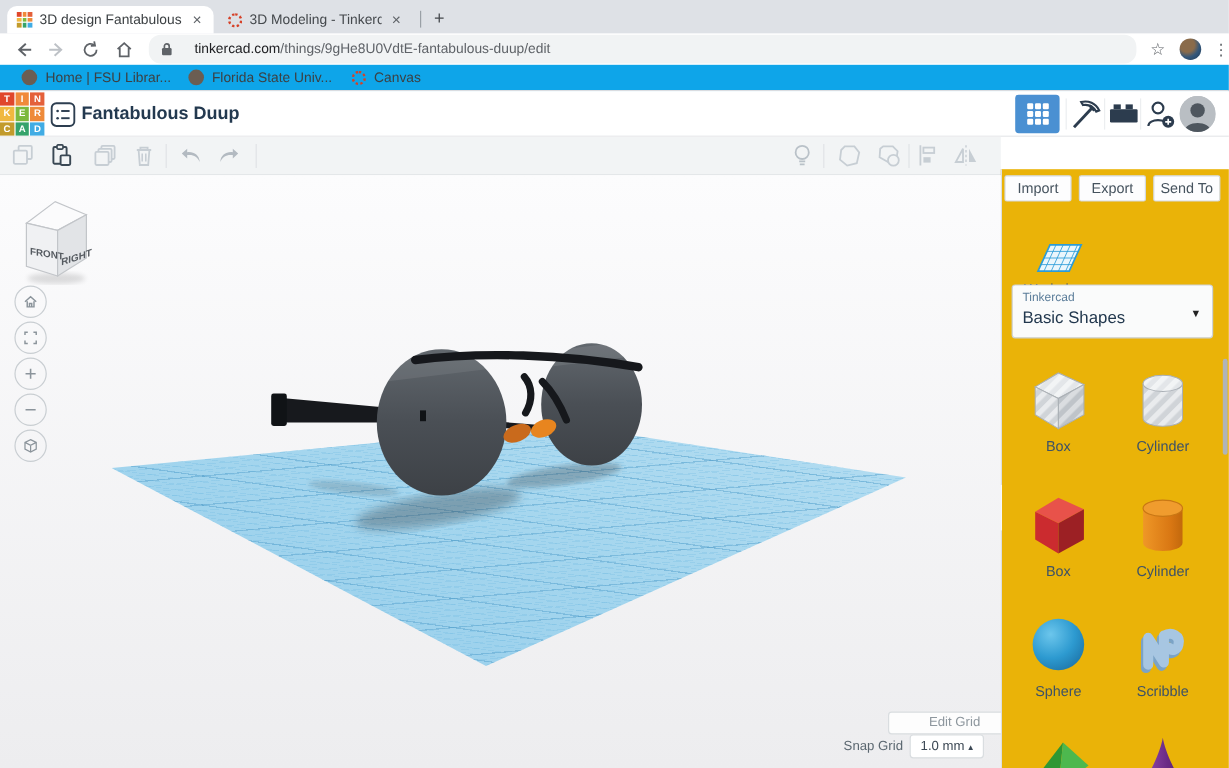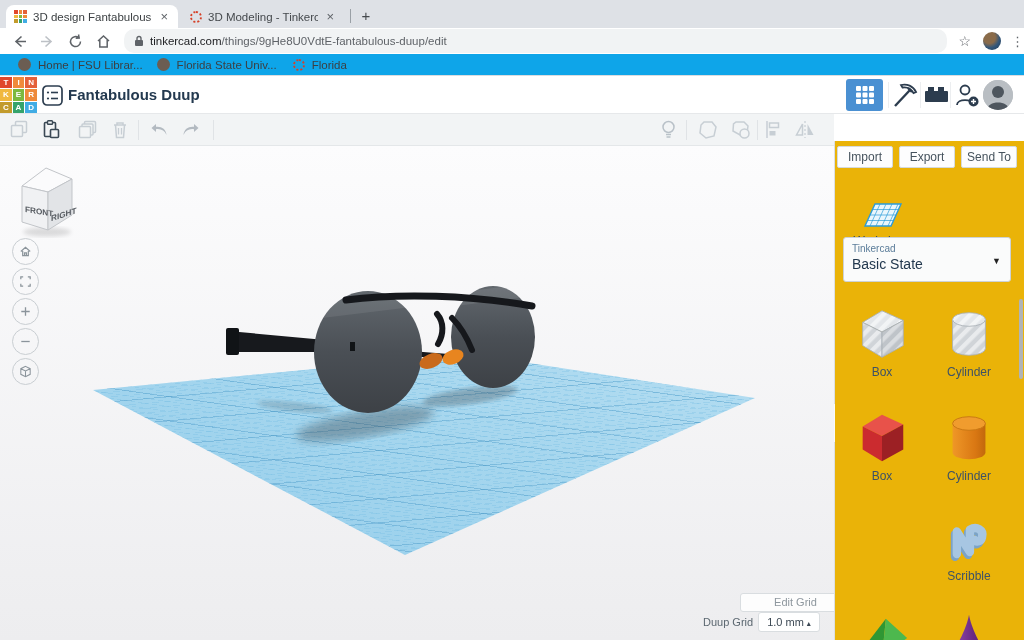--- a/index.html
+++ b/index.html
@@ -12,21 +12,21 @@
   .tab.active { background:#fff; border-radius:8px 8px 0 0; color:#3c4043; }
   .tab .close { color:#5f6368; font-size:13px; padding:0 2px; }
   .favicon-grid { width:13px; height:13px; display:grid; grid-template-columns:repeat(3,1fr); gap:1px; background:#fff; }
   .favicon-grid span { display:block; }
   .canvas-favicon { width:12px; height:12px; border:2px dotted #d64027; border-radius:50%; }
   .tab-divider { position:absolute; top:9px; width:1px; height:14px; background:#9aa0a6; }
   .newtab { position:absolute; top:6px; font-size:15px; color:#45494d; width:20px; height:20px; text-align:center; line-height:20px; }
 
   #addressbar { position:absolute; left:0; top:28px; width:1024px; height:26px; background:#fff; display:flex; align-items:center; }
   .nav-ic { width:17px; height:17px; margin-left:11px; flex:none; }
-  #urlpill { height:20px; background:#f1f3f4; border-radius:10px; margin-left:12px; width:830px; display:flex; align-items:center; padding:12px 10px; gap:6px; }
+  #urlpill { height:20px; background:#f1f3f4; border-radius:10px; margin-left:12px; width:830px; display:flex; align-items:center; padding:12px 10px; gap:18px; }
   #urlpill .url { font-size:11.5px; color:#202124; white-space:nowrap; }
   #urlpill .url .path { color:#5f6368; }
   .star { color:#5f6368; font-size:14px; margin-left:12px; }
   .chrome-avatar { width:18px; height:18px; border-radius:50%; margin-left:12px; background:radial-gradient(circle at 35% 30%, #8a6b4a 0 35%, #34577a 60%, #1f3a55 100%); }
   .dots { color:#5f6368; font-size:13px; margin-left:10px; letter-spacing:0; }
 
   #bookmarks { position:absolute; left:0; top:54px; width:1024px; height:22px; background:#0ea5e9; border-bottom:1px solid #dadce0; display:flex; align-items:center; gap:0; }
   .bm { display:flex; align-items:center; gap:7px; font-size:11.5px; color:#3c4043; margin-left:18px; }
   .bm-fav { width:13px; height:13px; border-radius:50%; background:#6b5d52; flex:none; }
 
@@ -188,21 +188,21 @@
   <div class="bm">
     <span class="bm-fav"></span>
     <span>Home | FSU Librar...</span>
   </div>
   <div class="bm" style="margin-left:14px;">
     <span class="bm-fav"></span>
     <span>Florida State Univ...</span>
   </div>
   <div class="bm" style="margin-left:16px;">
     <span class="canvas-favicon"></span>
-    <span>Florida</span>
+    <span>Canvas</span>
   </div>
 </div>
 
 <div id="tc-header">
   <div id="tc-logo">
     <span style="background:#e0472c">T</span>
     <span style="background:#f08a3b">I</span>
     <span style="background:#e4603a">N</span>
     <span style="background:#f0b83f">K</span>
     <span style="background:#7cb93e">E</span>
@@ -328,21 +328,21 @@
   <div class="tool" style="left:7px; top:56px;">
     <svg width="42" height="34" viewBox="0 0 42 34" style="margin:0 auto;">
       <polygon points="4,29 14,7 40,7 30,29" fill="#eaf6fc" stroke="#2b9cd8" stroke-width="1.4"></polygon>
       <path d="M9 18 H35 M6.5 23.5 H32.5 M11.5 12.5 H37.5 M19 7 L9 29 M25 7 L15 29 M31 7 L21 29 M37 7 L27 29" stroke="#2b9cd8" stroke-width="0.7" fill="none"></path>
     </svg>
     <div class="tlabel">Workplane</div>
   </div>
 
   <div id="cat-select">
     <div class="lib">Tinkercad</div>
-    <div class="cat">Basic State</div>
+    <div class="cat">Basic Shapes</div>
     <div class="caret">▼</div>
   </div>
 
   <div id="shape-scrollbar"></div>
 
   <div class="shape-tile" style="left:7px; top:164px;">
     <svg width="60" height="58" viewBox="0 0 60 60" style="margin:0 auto;">
       <polygon points="10,18 30,6 52,16 30,28" fill="url(#hatchT)" stroke="#aab0b6" stroke-width="0.9"></polygon>
       <polygon points="10,18 30,28 30,54 10,42" fill="url(#hatchF)" stroke="#aab0b6" stroke-width="0.9"></polygon>
       <polygon points="30,28 52,16 52,42 30,54" fill="url(#hatchR)" stroke="#aab0b6" stroke-width="0.9"></polygon>
@@ -366,20 +366,26 @@
     <div class="slabel">Box</div>
   </div>
   <div class="shape-tile" style="left:94px; top:268px;">
     <svg width="60" height="58" viewBox="0 0 60 60" style="margin:0 auto;">
       <path d="M13 15 V45 A17 7 0 0 0 47 45 V15 Z" fill="url(#cylGrad)"></path>
       <ellipse cx="30" cy="15" rx="17" ry="7" fill="#f09c2e" stroke="#c87714" stroke-width="1"></ellipse>
     </svg>
     <div class="slabel">Cylinder</div>
   </div>
 
+  <div class="shape-tile" style="left:7px; top:370px;">
+    <svg width="60" height="56" viewBox="0 0 60 60" style="margin:0 auto;">
+      <circle cx="30" cy="28" r="23" fill="url(#sphereGrad)"></circle>
+    </svg>
+    <div class="slabel">Sphere</div>
+  </div>
   <div class="shape-tile" style="left:94px; top:370px;">
     <svg width="60" height="56" viewBox="0 0 60 60" style="margin:0 auto;">
       <g stroke-linecap="round" stroke-linejoin="round" fill="none">
         <path d="M17 46 V22 L31 44 V20 M31 20 C38 16 46 20 44 28 C43 33 38 34 36 31" stroke="#7ba3c6" stroke-width="9" transform="translate(-2,3)"></path>
         <path d="M17 46 V22 L31 44 V20 M31 20 C38 16 46 20 44 28 C43 33 38 34 36 31" stroke="#a7c6e2" stroke-width="9"></path>
       </g>
     </svg>
     <div class="slabel">Scribble</div>
   </div>
 
@@ -472,15 +478,15 @@
         </svg>
     </div>
     <div class="navbtn">
       <svg width="15" height="15" viewBox="0 0 16 16">
           <path d="M8 2.5 L13 5 V11 L8 13.5 L3 11 V5 Z M3 5 L8 7.5 L13 5 M8 7.5 V13.5" stroke="#8b949b" stroke-width="1.1" fill="none"></path>
         </svg>
     </div>
   </div>
 
   <div id="editgrid-btn">Edit Grid</div>
-  <div id="snap-label">Duup Grid</div>
+  <div id="snap-label">Snap Grid</div>
   <div id="snap-value"><span>1.0 mm</span><span class="up">▴</span></div>
 </div>
 
 </body></html>

